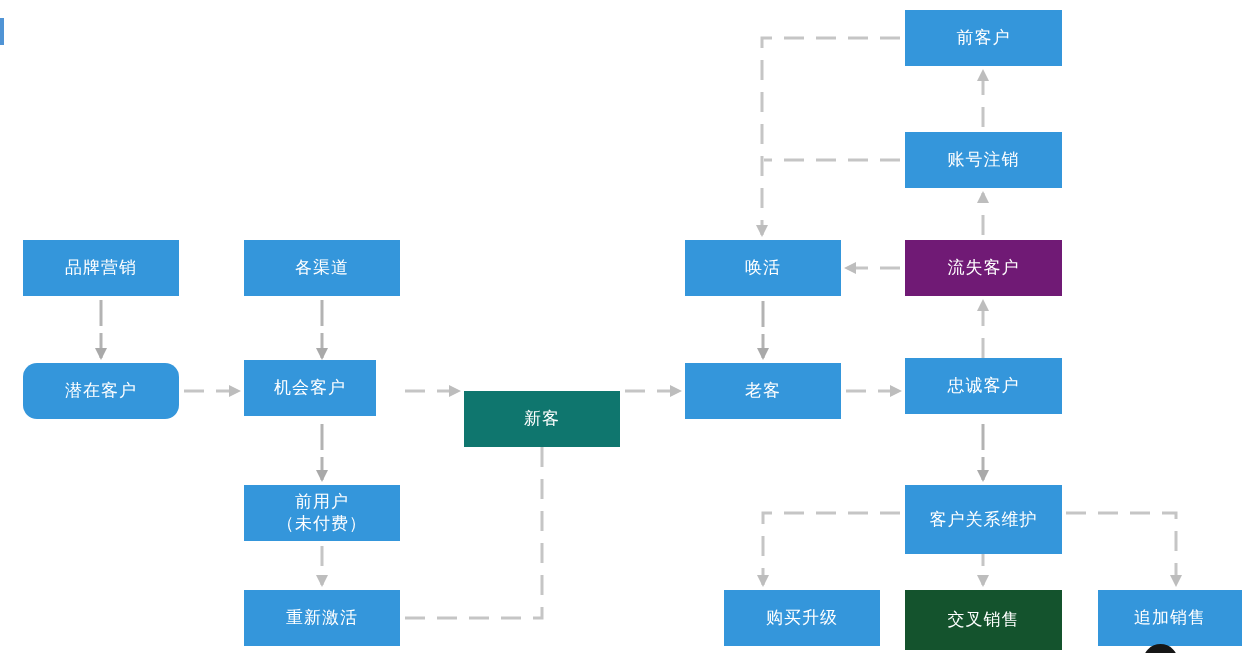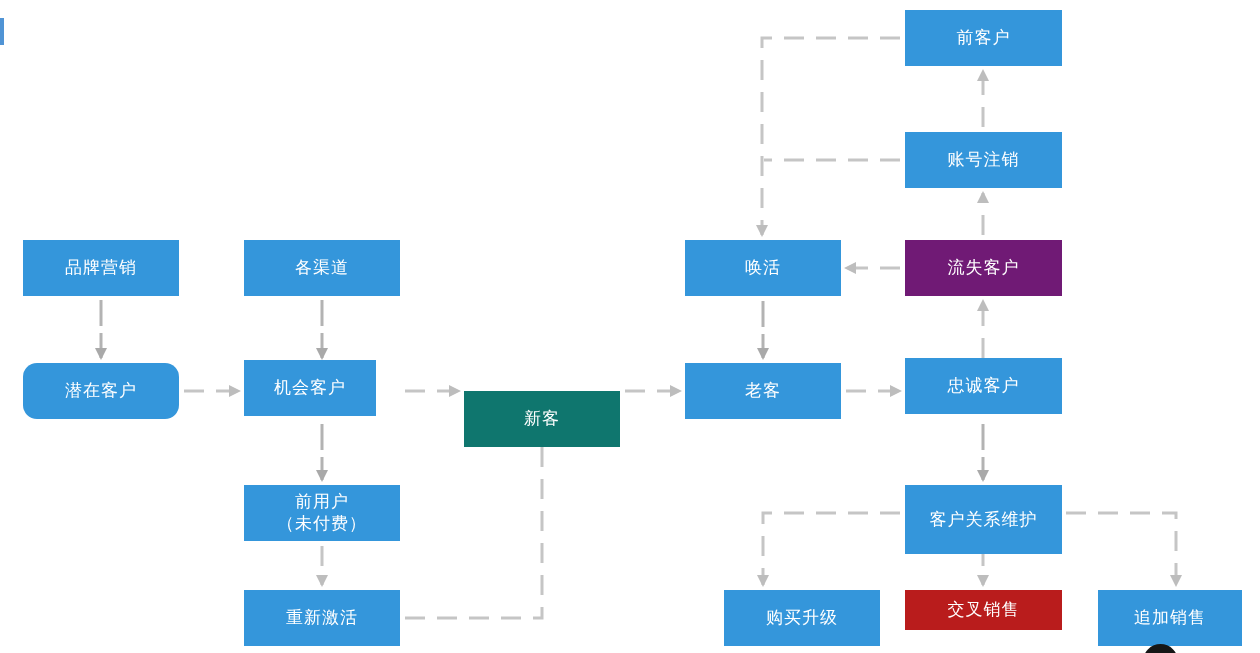--- a/index.html
+++ b/index.html
@@ -112,21 +112,21 @@
       </div>
       <div class="node" style="left: 244px; top: 590px; width: 156px; height: 56px; background: rgb(52, 150, 219); color: rgb(255, 255, 255);">
         <div class="node-label">重新激活</div>
       </div>
       <div class="node" style="left: 905px; top: 485px; width: 157px; height: 69px; background: rgb(52, 150, 219); color: rgb(255, 255, 255);">
         <div class="node-label">客户关系维护</div>
       </div>
       <div class="node" style="left: 724px; top: 590px; width: 156px; height: 56px; background: rgb(52, 150, 219); color: rgb(255, 255, 255);">
         <div class="node-label">购买升级</div>
       </div>
-      <div class="node" style="left: 905px; top: 590px; width: 157px; height: 40px; background: #b91c1c; color: rgb(255, 255, 255);">
+      <div class="node" style="left: 905px; top: 590px; width: 157px; height: 60px; background: #14532d; color: rgb(255, 255, 255);">
         <div class="node-label">交叉销售</div>
       </div>
       <div class="node" style="left: 1098px; top: 590px; width: 144px; height: 56px; background: rgb(52, 150, 219); color: rgb(255, 255, 255);">
         <div class="node-label">追加销售</div>
       </div>
     </div>
 
   <div id="accent-bar" style="background: rgb(80, 148, 213);"></div>
   <div id="floating-widget" style="background: rgb(22, 22, 22);"></div>
 

